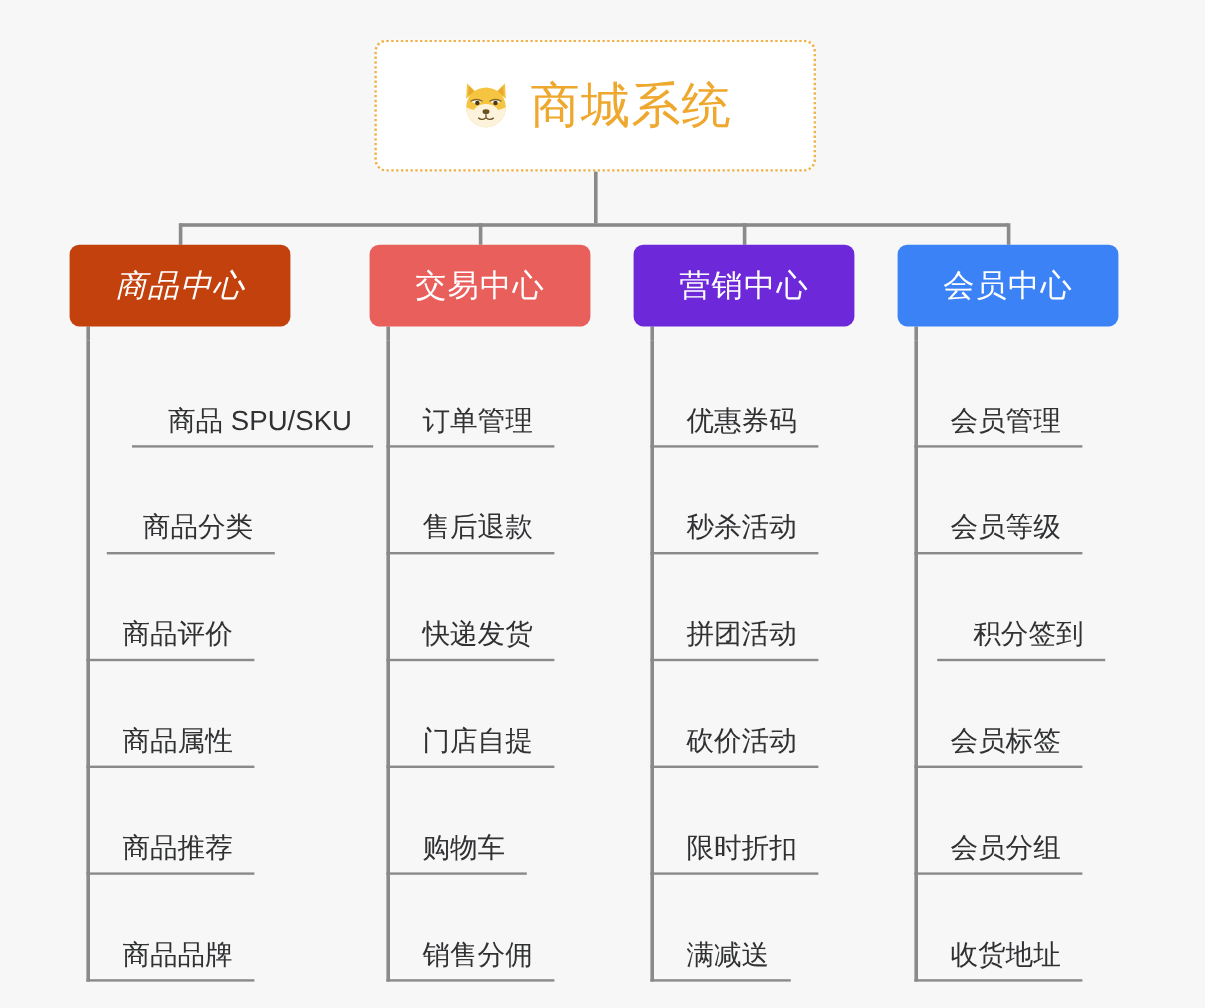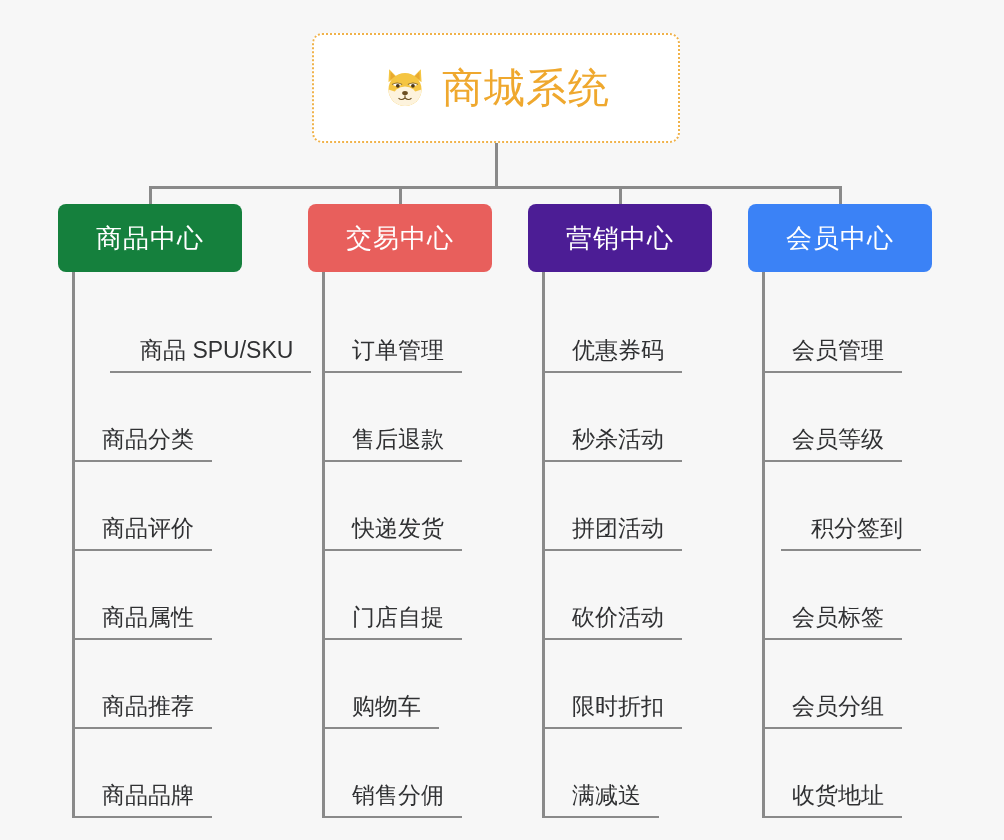--- a/index.html
+++ b/index.html
@@ -140,29 +140,29 @@
       <div class="conn conn-v" style="left: 72px; top: 272px; height: 12px;"></div>
       <div class="conn conn-v" style="left: 399px; top: 186px; height: 18px;"></div>
       <div class="conn conn-v" style="left: 322px; top: 272px; height: 12px;"></div>
       <div class="conn conn-v" style="left: 619px; top: 186px; height: 18px;"></div>
       <div class="conn conn-v" style="left: 542px; top: 272px; height: 12px;"></div>
       <div class="conn conn-v" style="left: 839px; top: 186px; height: 18px;"></div>
       <div class="conn conn-v" style="left: 762px; top: 272px; height: 12px;"></div>
     </div>
 
   <div id="branches">
-      <div class="cat-box" style="left: 58px; top: 204px; width: 184px; background: #15803d;">
+      <div class="cat-box" style="left: 58px; top: 204px; width: 184px; background: #c2410c; font-style: italic;">
         <div class="cat-label">商品中心</div>
       </div>
       <div class="leaf-col" style="left: 72px;">
         <div class="leaf-spine" style="height: 534px;"></div>
         <div class="leaf-item" style="top: 0px; padding-left: 38px;">
           <span class="leaf-text">商品 SPU/SKU</span>
         </div>
-        <div class="leaf-item" style="top: 89px;">
+        <div class="leaf-item" style="top: 89px; margin-left: 17px;">
           <span class="leaf-text">商品分类</span>
         </div>
         <div class="leaf-item" style="top: 178px;">
           <span class="leaf-text">商品评价</span>
         </div>
         <div class="leaf-item" style="top: 267px;">
           <span class="leaf-text">商品属性</span>
         </div>
         <div class="leaf-item" style="top: 356px;">
           <span class="leaf-text">商品推荐</span>
@@ -188,21 +188,21 @@
         <div class="leaf-item" style="top: 267px;">
           <span class="leaf-text">门店自提</span>
         </div>
         <div class="leaf-item" style="top: 356px;">
           <span class="leaf-text">购物车</span>
         </div>
         <div class="leaf-item" style="top: 445px;">
           <span class="leaf-text">销售分佣</span>
         </div>
       </div>
-      <div class="cat-box" style="left: 528px; top: 204px; width: 184px; background: #4c1d95;">
+      <div class="cat-box" style="left: 528px; top: 204px; width: 184px; background: #6d28d9;">
         <div class="cat-label">营销中心</div>
       </div>
       <div class="leaf-col" style="left: 542px;">
         <div class="leaf-spine" style="height: 534px;"></div>
         <div class="leaf-item" style="top: 0px;">
           <span class="leaf-text">优惠券码</span>
         </div>
         <div class="leaf-item" style="top: 89px;">
           <span class="leaf-text">秒杀活动</span>
         </div>

